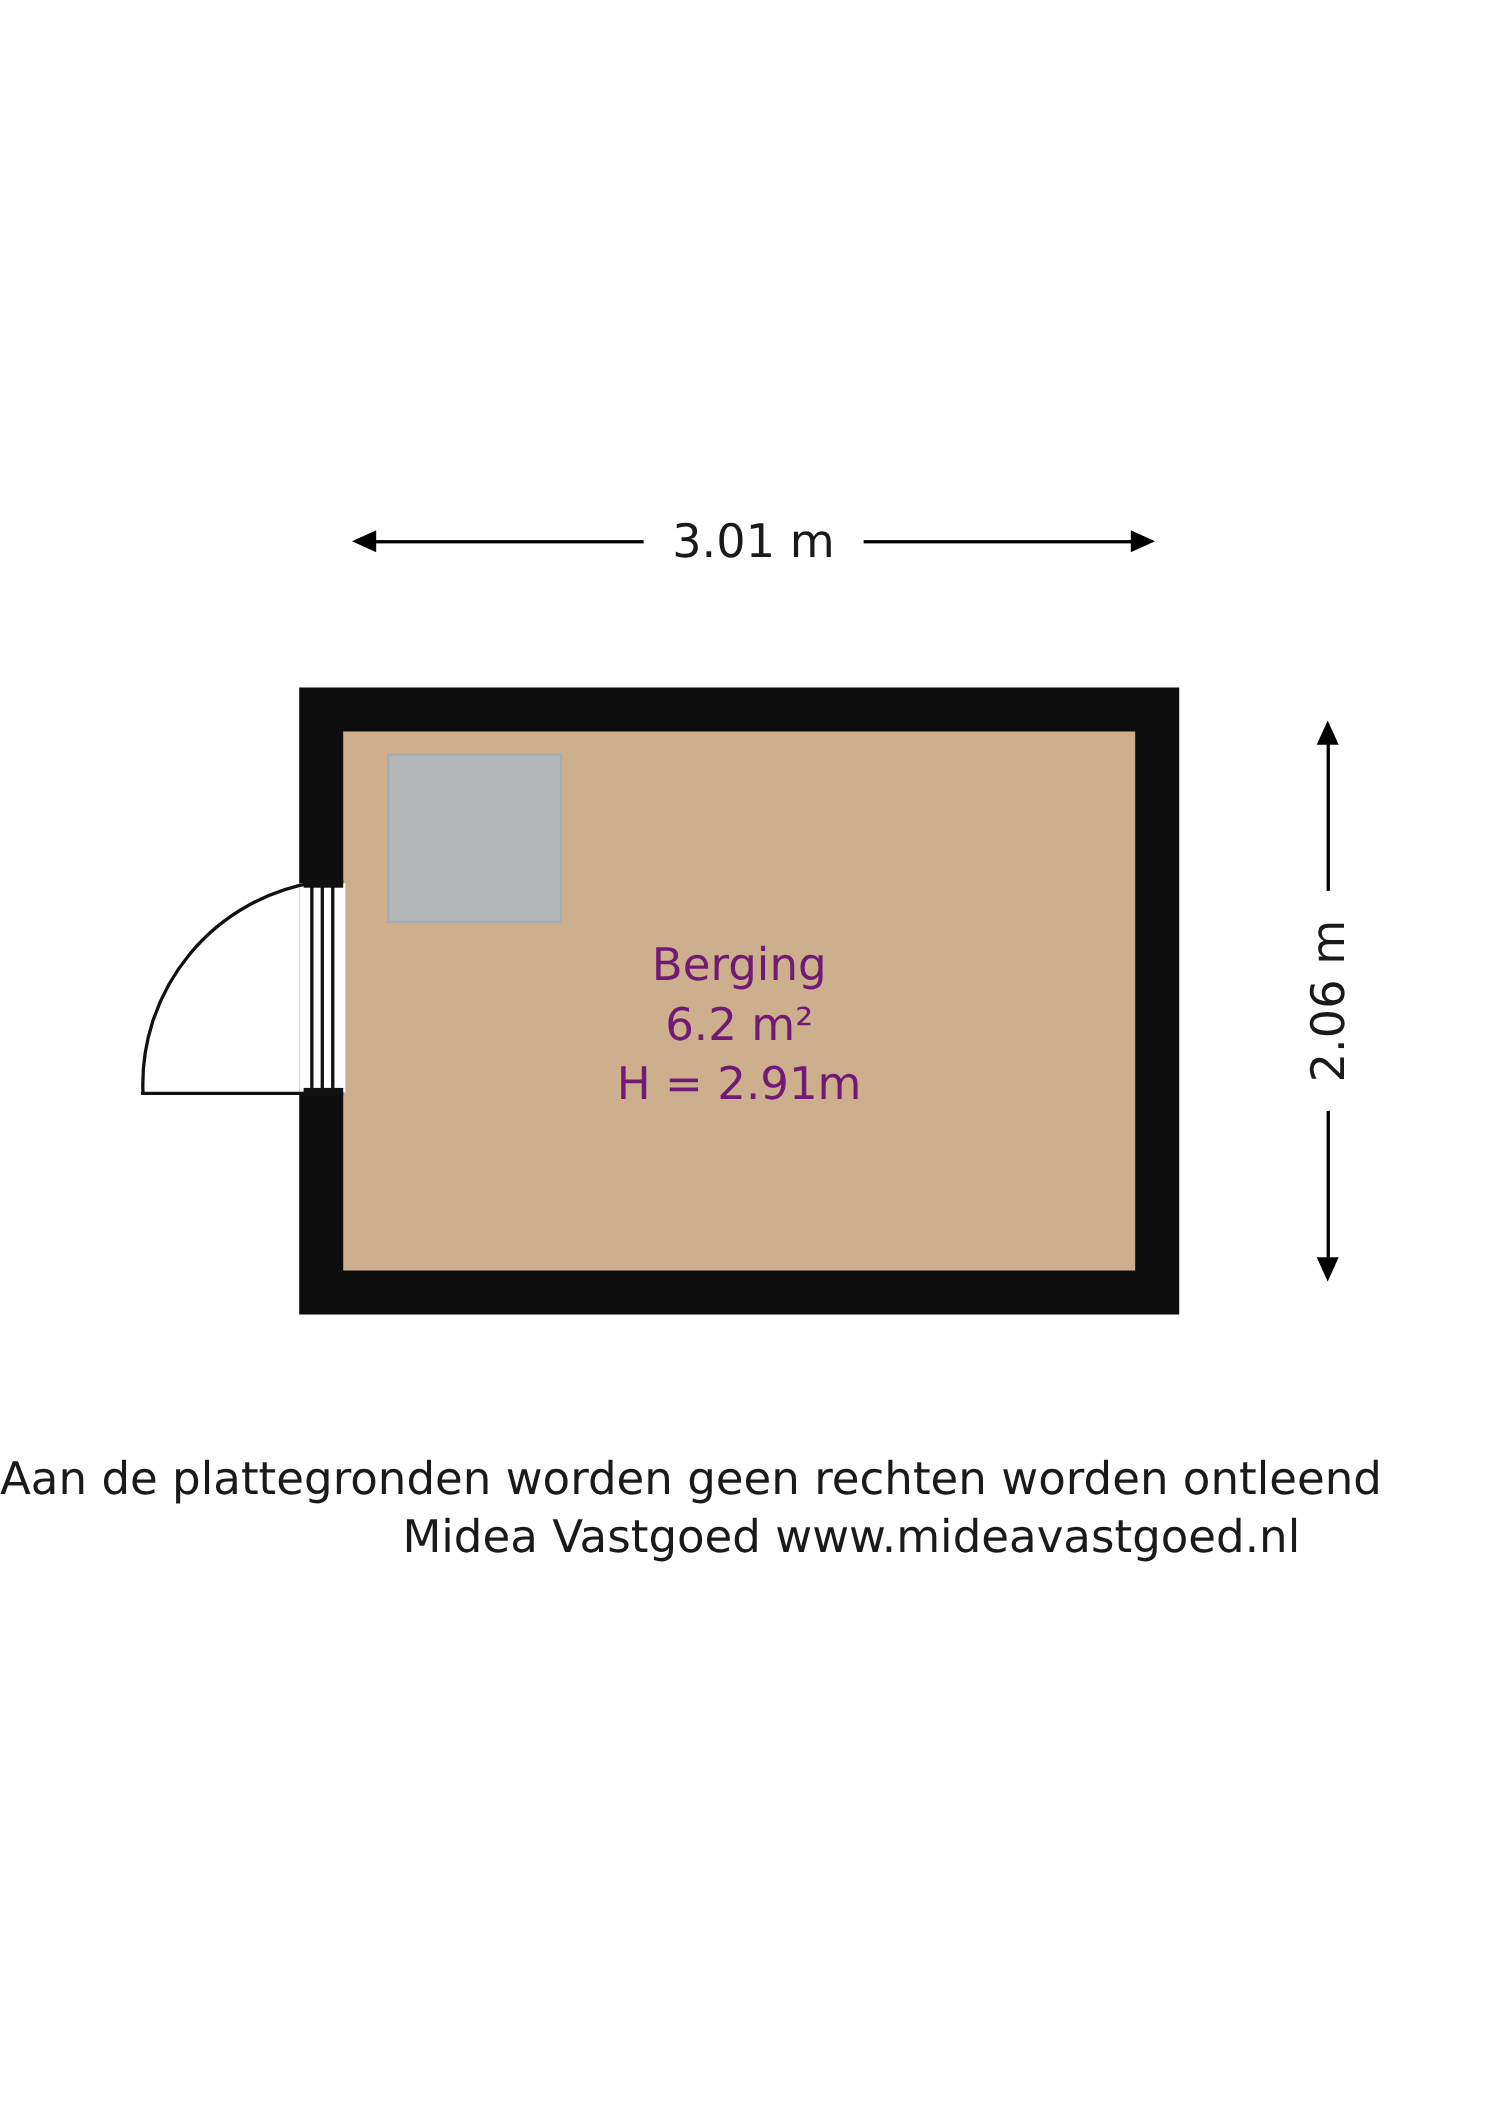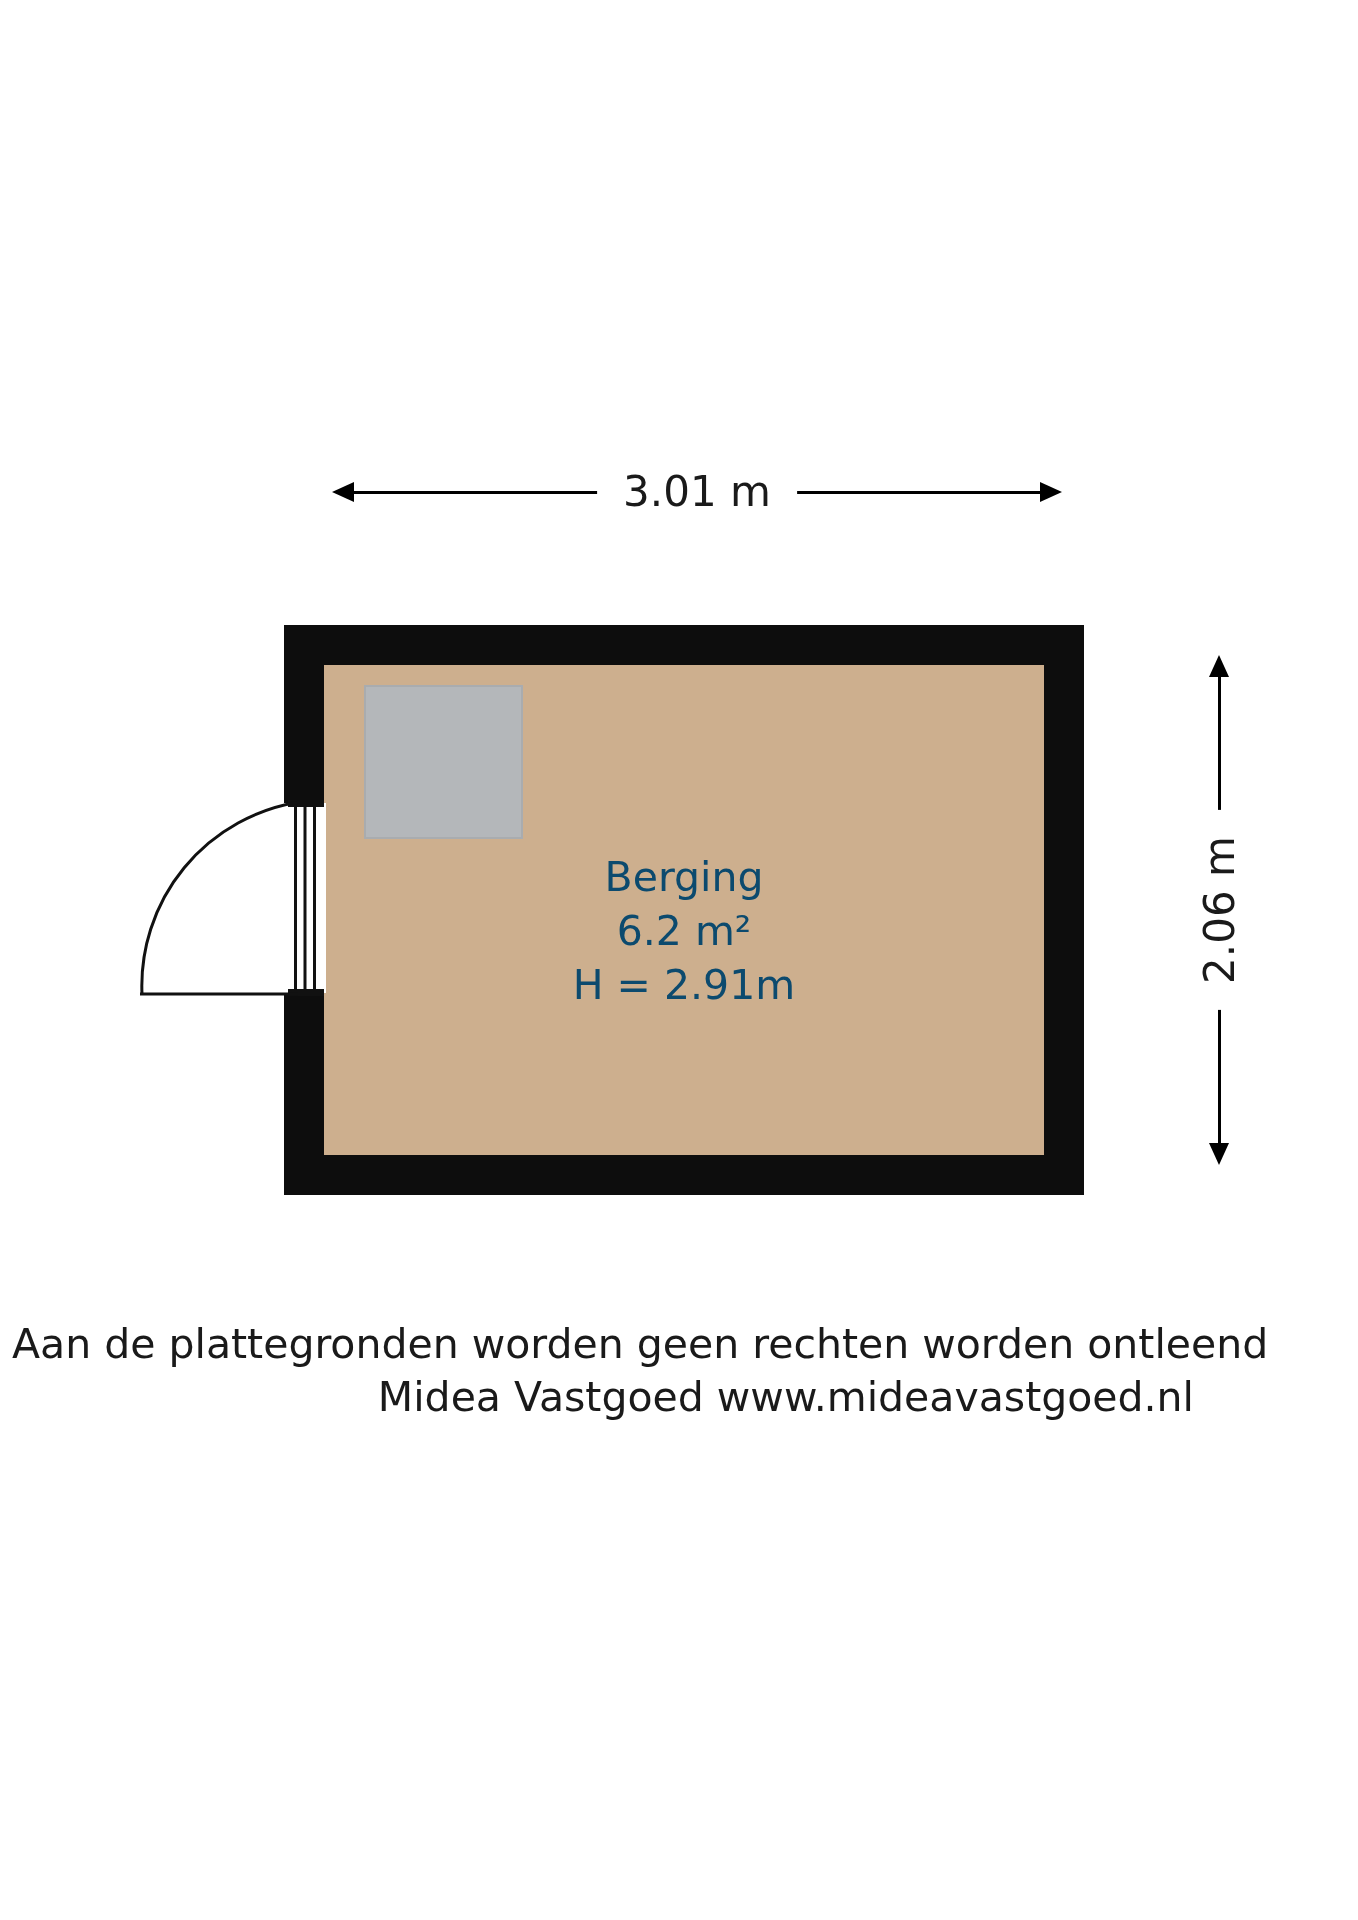--- a/index.html
+++ b/index.html
@@ -15,21 +15,20 @@
     color: #1a1a1a;
     overflow: hidden;
   }
 
   #floorplan {
     position: absolute;
     left: 0;
     top: 0;
     width: 1182px;
     height: 1920px;
-    margin-left: 12px;
   }
 
   
   .dim-top {
     position: absolute;
     left: 320px;
     top: 462px;
     width: 730px;
     height: 60px;
   }
@@ -149,21 +148,21 @@
   .room-labels {
     position: absolute;
     left: 0;
     right: 0;
     top: 185px;
     text-align: center;
     line-height: 1.32;
   }
   .room-labels div {
     font-size: 41px;
-    color: #0c4a6e;
+    color: #701a75;
   }
 
   
   .door-gap {
     position: absolute;
     left: 272px;
     top: 803px;
     width: 42px;
     height: 190px;
     background: #ffffff;

